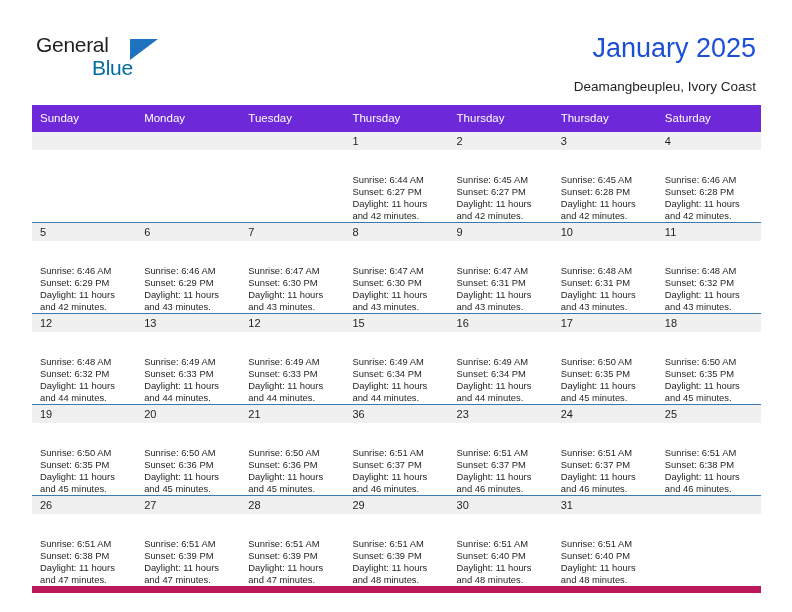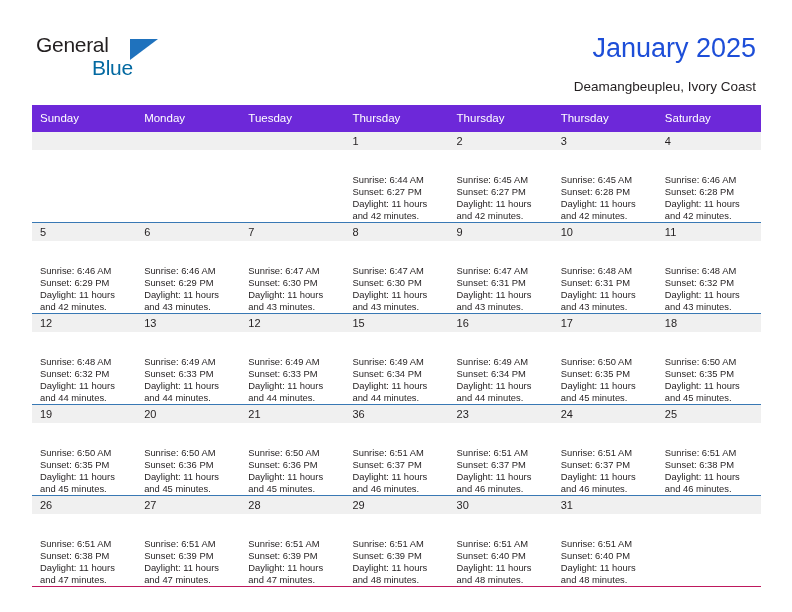--- a/index.html
+++ b/index.html
@@ -108,21 +108,21 @@
     vertical-align: top;
     padding: 0;
     border: none;
     border-top: 1px solid #3878b4;
     background: #ffffff;
   }
   .calendar tr.week:first-of-type td {
     border-top: none;
   }
   .calendar tr.last-week td {
-    border-bottom: 1px solid #be185d;
+    border-bottom: 7px solid #be185d;
   }
   .daybox {
     position: relative;
     height: 90px;
     box-sizing: border-box;
   }
   .daynum-band {
     background: #f0f0f0;
     height: 18px;
     padding: 2px 0 0 8px;

